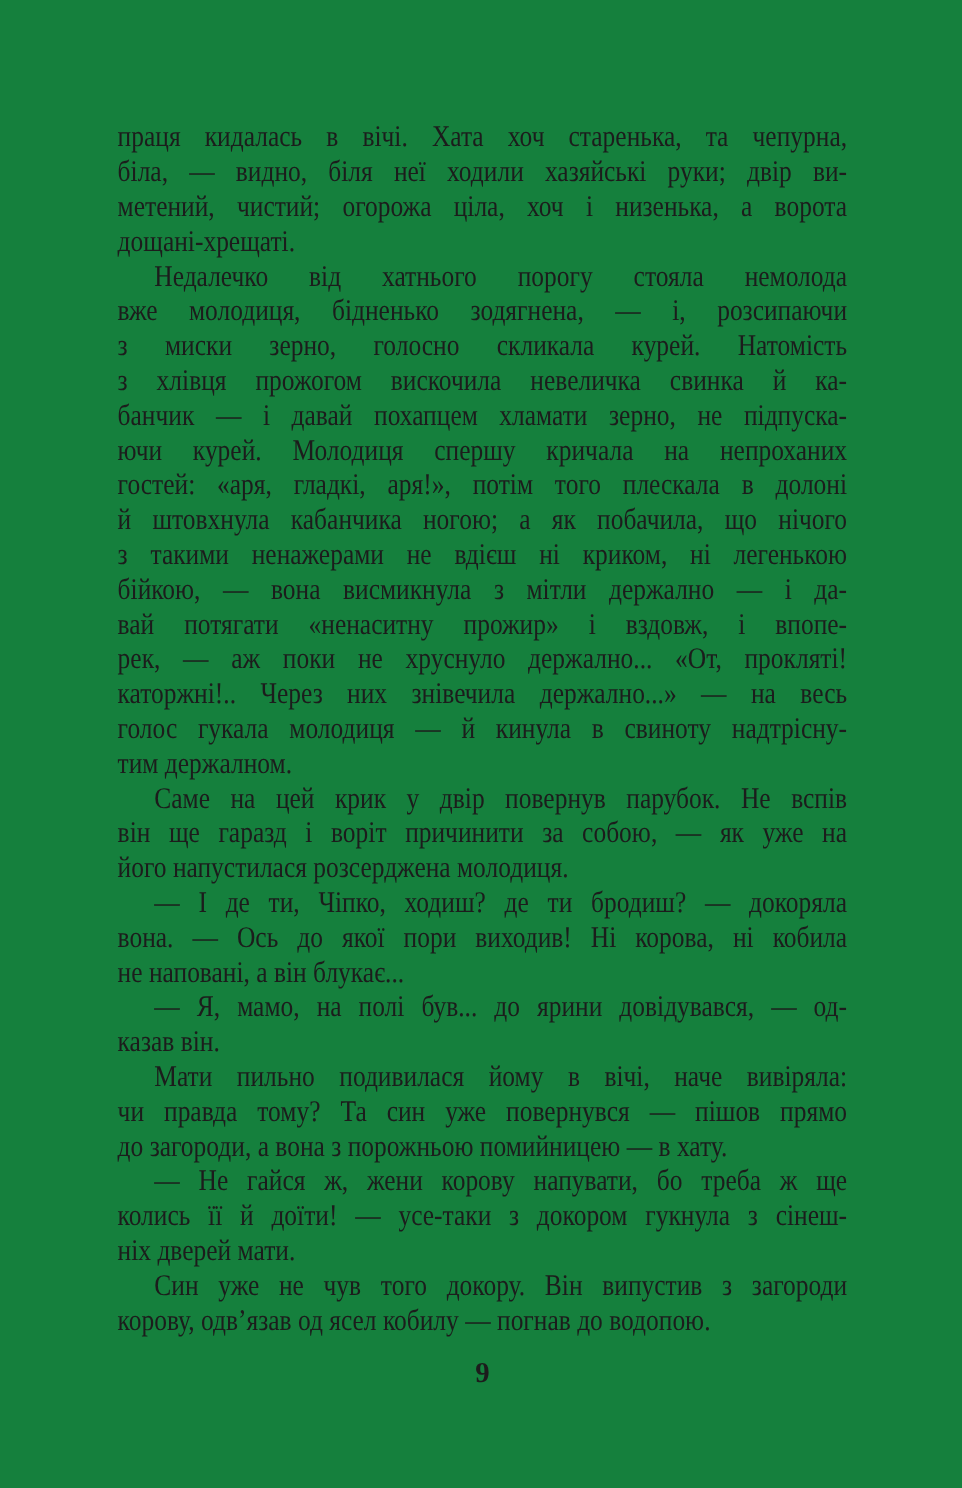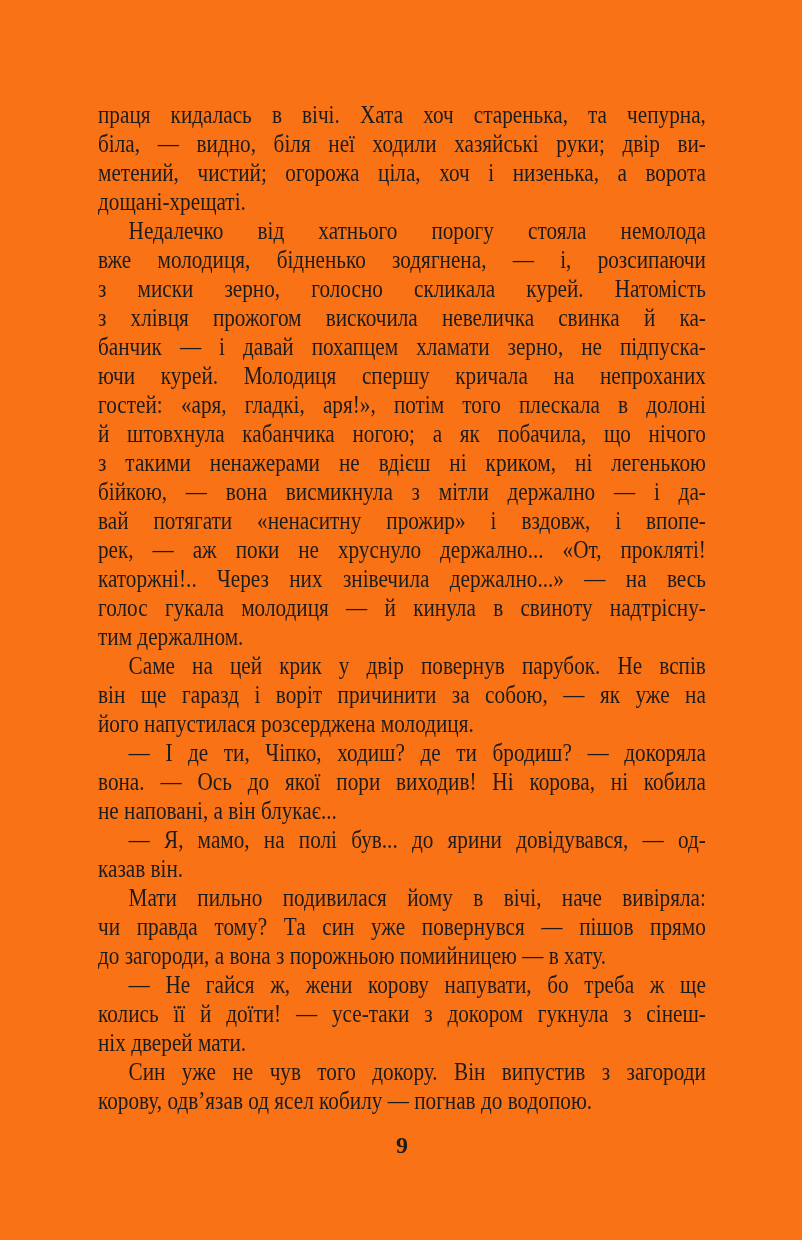--- a/index.html
+++ b/index.html
@@ -46,21 +46,21 @@
     text-align: center;
     font-size: 24px;
     font-weight: bold;
     color: #1c1c1c;
     font-family: "Liberation Serif", "DejaVu Serif", serif;
   }
 </style>
 </head>
 <body>
 
-<div class="page" style="background: #f97316;">
+<div class="page" style="background: #15803d;">
   <div class="text-block" id="text-block" style="color: rgb(28, 28, 28);">
       <div class="line">праця кидалась в вічі. Хата хоч старенька, та чепурна,</div>
       <div class="line">біла, — видно, біля неї ходили хазяйські руки; двір ви-</div>
       <div class="line">метений, чистий; огорожа ціла, хоч і низенька, а ворота</div>
       <div class="line para-end">дощані-хрещаті.</div>
       <div class="line indent">Недалечко від хатнього порогу стояла немолода</div>
       <div class="line">вже молодиця, бідненько зодягнена, — і, розсипаючи</div>
       <div class="line">з миски зерно, голосно скликала курей. Натомість</div>
       <div class="line">з хлівця прожогом вискочила невеличка свинка й ка-</div>
       <div class="line">банчик — і давай похапцем хламати зерно, не підпуска-</div>

